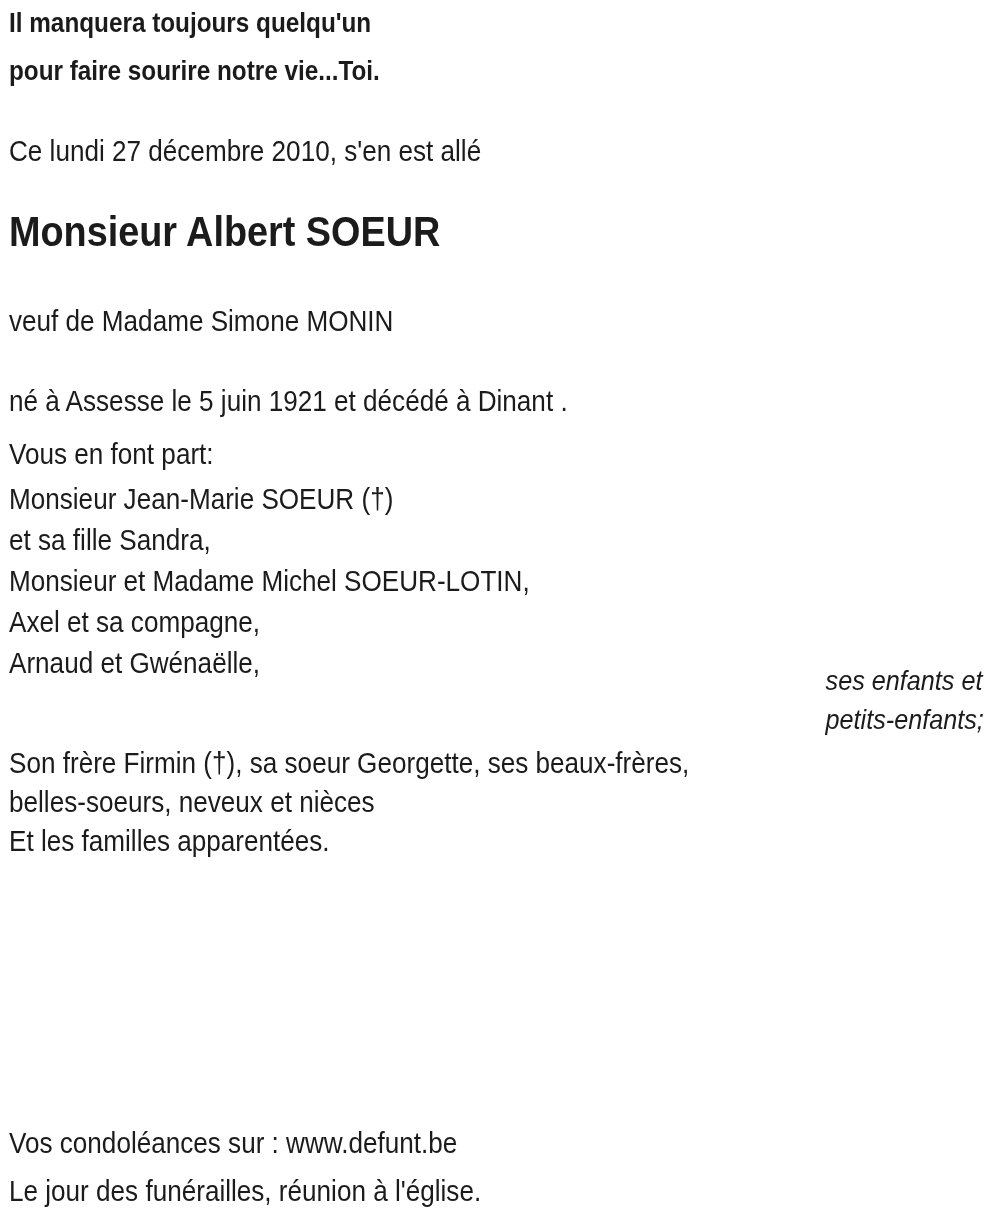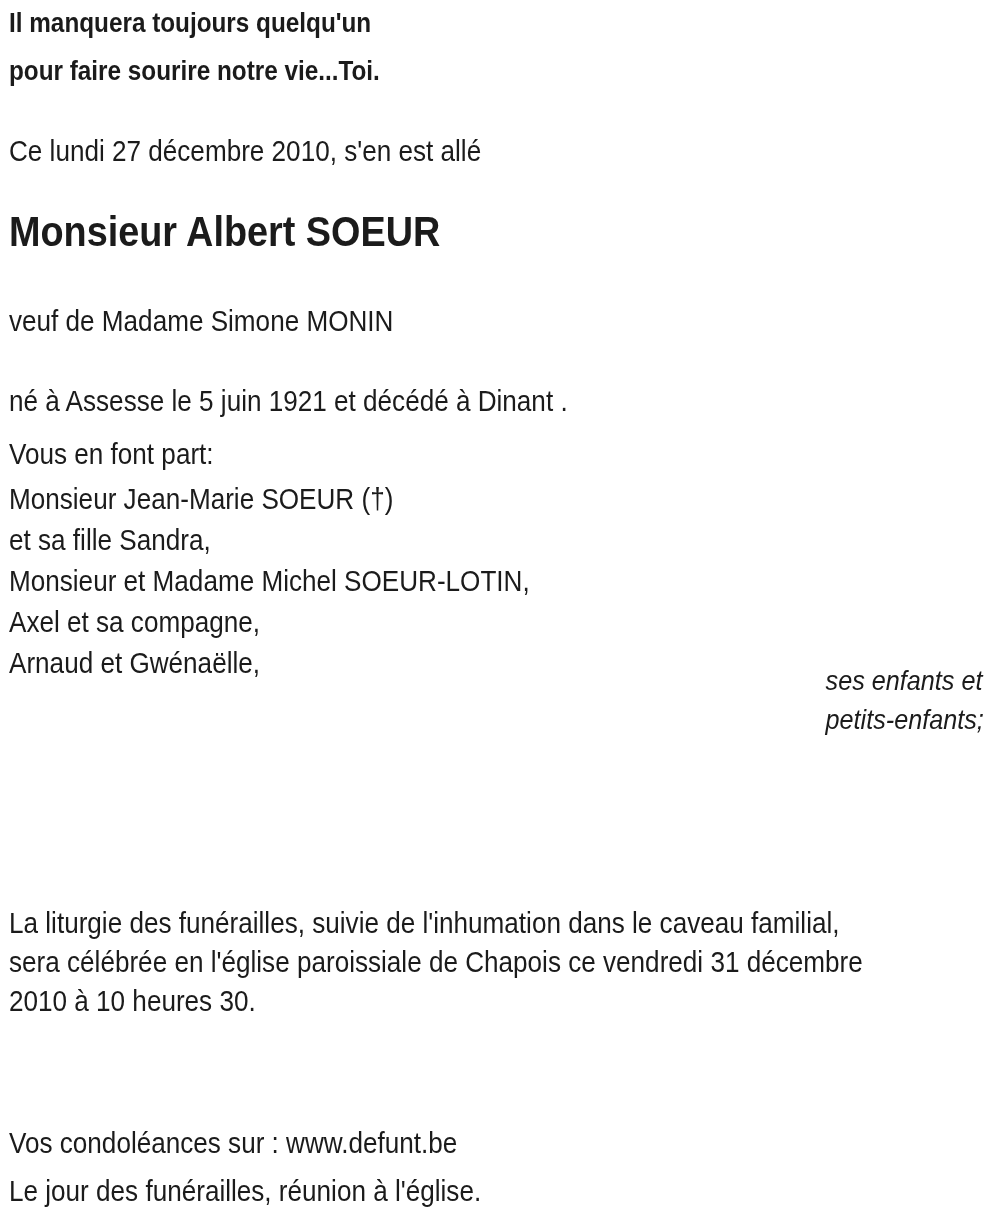--- a/index.html
+++ b/index.html
@@ -97,25 +97,25 @@
     <div class="gline sx">Monsieur et Madame Michel SOEUR-LOTIN,</div>
     <div class="gline sx">Axel et sa compagne,</div>
     <div class="gline sx">Arnaud et Gwénaëlle,</div>
   </div>
 
   <div class="group relation" style="top:661px">
     <div class="gline sx-r">ses enfants et</div>
     <div class="gline sx-r">petits-enfants;</div>
   </div>
 
+  <div class="group siblings" style="top:744px">
+    <div class="gline sx">Son frère Firmin (†), sa soeur Georgette, ses beaux-frères,</div>
+    <div class="gline sx">belles-soeurs, neveux et nièces</div>
+    <div class="gline sx">Et les familles apparentées.</div>
+  </div>
 
-  <div class="group para" style="top:904px">
-    <div class="gline sx">La liturgie des funérailles, suivie de l'inhumation dans le caveau familial,</div>
-    <div class="gline sx">sera célébrée en l'église paroissiale de Chapois ce vendredi 31 décembre</div>
-    <div class="gline sx">2010 à 10 heures 30.</div>
-  </div>
 
 
   <div class="line body29 sx" style="top:1123px">Vos condoléances sur : www.defunt.be</div>
 
   <div class="line body29 sx" style="top:1171px">Le jour des funérailles, réunion à l'église.</div>
 
 </main>
 
 </body></html>

